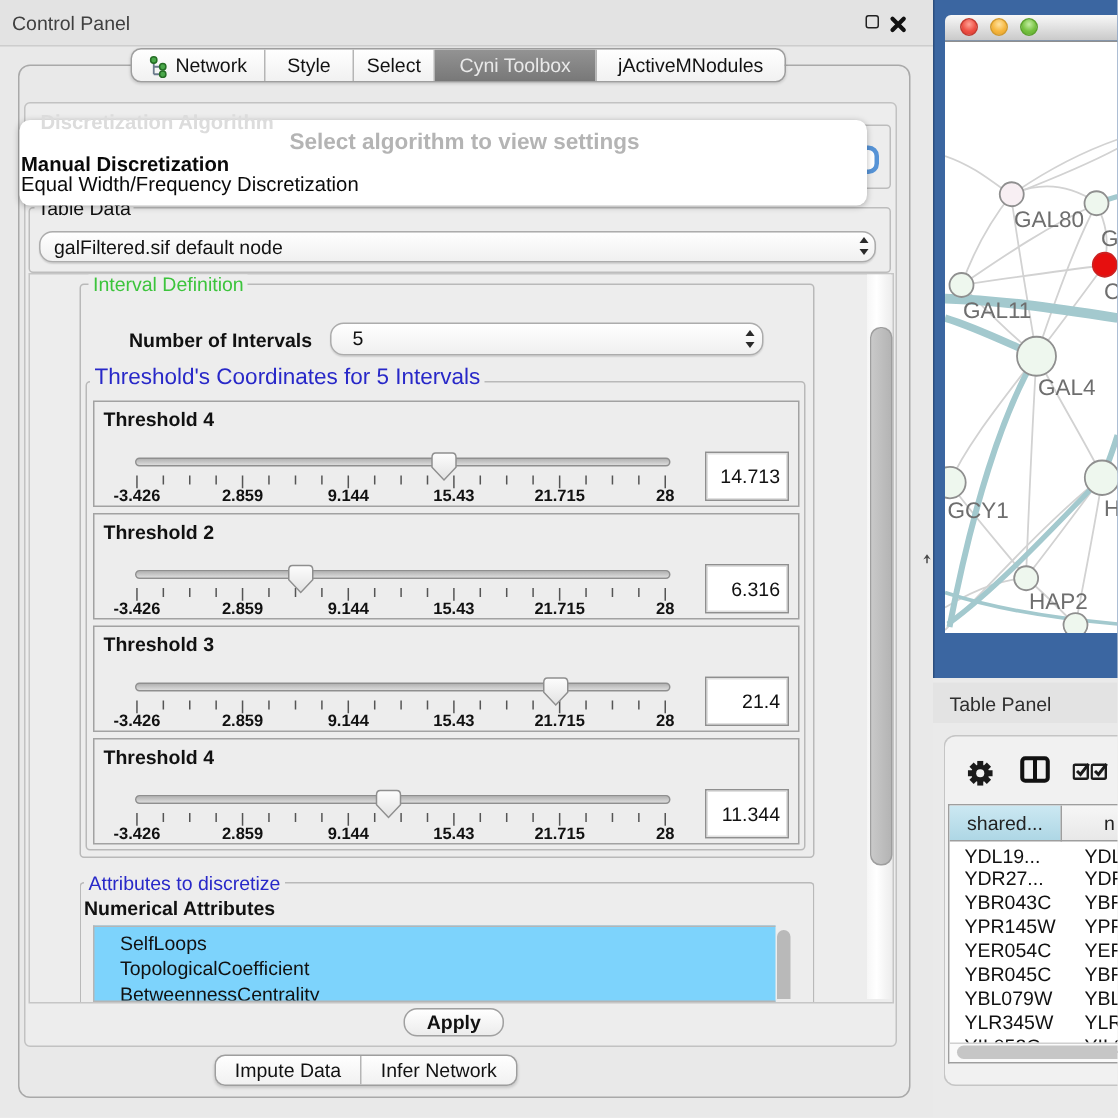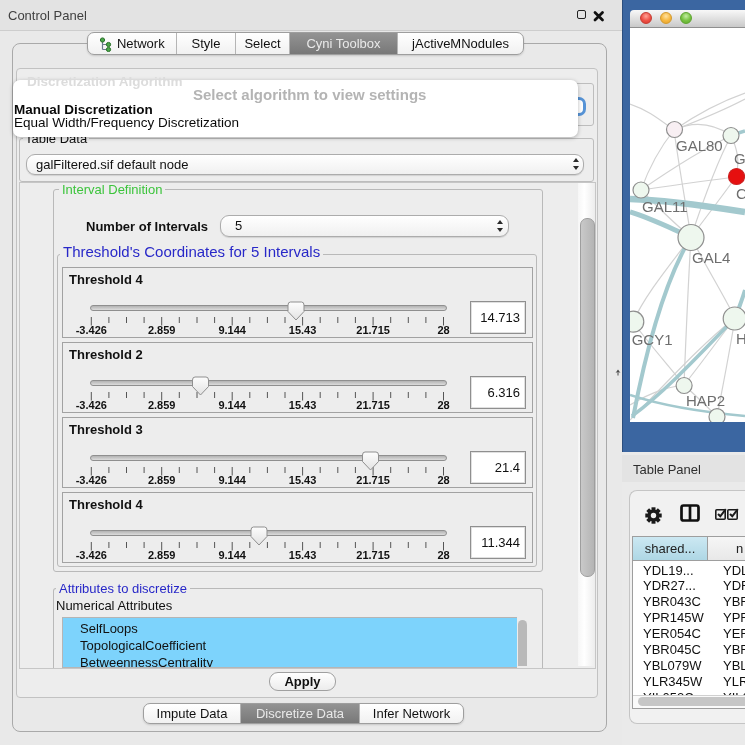--- a/index.html
+++ b/index.html
@@ -260,32 +260,31 @@
         <text x="310.1" y="66" text-anchor="middle">21.715</text>
         <text x="380.5" y="66" text-anchor="middle">28</text>
       </g>
   <path d="M188.0,37 Q188.0,34 190.5,34 H201.5 Q204.0,34 204.0,37 V43.5 L196.0,52 L188.0,43.5 Z" fill="url(#tg3)" stroke="#8f8f8f"></path>
  </svg>
  <div class="vbox">11.344</div>
 </div>
 
 <div class="abs" style="left:52.5px;top:588px;width:488px;height:79px;border:1px solid #b9b9b9;border-bottom:none;border-radius:3px 3px 0 0;"></div>
 <div class="grpt" style="left:56px;top:582px;color:#2828c8;">Attributes to discretize</div>
-<div class="abs" style="left:56px;top:598px;font-size:13px;font-weight:normal;color:#111;">Numerical Attributes</div>
+<div class="abs" style="left:56px;top:598px;font-size:13px;font-weight:bold;color:#111;">Numerical Attributes</div>
 <div class="abs" style="left:62px;top:617px;width:454px;height:49px;background:#7dd3fc;border:1px solid #b5b5b5;border-right:none;overflow:hidden;">
   <div style="position:absolute;left:17px;top:2px;font-size:13px;color:#111;line-height:17px;">SelfLoops<br>TopologicalCoefficient<br>BetweennessCentrality</div>
 </div>
 <div class="abs" style="left:518px;top:620px;width:9px;height:46px;background:#b9b9b9;border-radius:5px 5px 0 0;"></div>
 
 <div class="abs" style="left:269px;top:672px;width:65px;height:17px;border:1px solid #a0a0a0;border-radius:9px;
   background:linear-gradient(#ffffff,#ececec);font-size:13px;font-weight:bold;color:#111;text-align:center;line-height:17px;">Apply</div>
 
 <div class="seg" style="left:143px;top:703px;height:19px;">
   <div style="width:96px;line-height:19px;">Impute Data</div>
-  <div class="sel" style="width:118px;line-height:19px;">Discretize Data</div>
   <div style="width:103px;line-height:19px;">Infer Network</div>
 </div>
 
 <div class="abs" style="left:13px;top:80px;width:565px;height:57px;background:#ffffff;border-radius:7px;
   box-shadow:0 1px 4px rgba(0,0,0,0.28);z-index:30;"></div>
 <div class="abs" style="left:27px;top:74px;font-size:13.5px;font-weight:bold;color:#dcdcdc;z-index:31;">Discretization Algorithm</div>
 <div class="abs" style="left:193px;top:86px;font-size:15px;font-weight:bold;color:#b4b4b4;z-index:31;">Select algorithm to view settings</div>
 <div class="abs" style="left:14px;top:101.5px;font-size:13.5px;font-weight:bold;color:#0a0a0a;z-index:31;">Manual Discretization</div>
 <div class="abs" style="left:14px;top:114.5px;font-size:13.5px;color:#0a0a0a;z-index:31;">Equal Width/Frequency Discretization</div>
 

